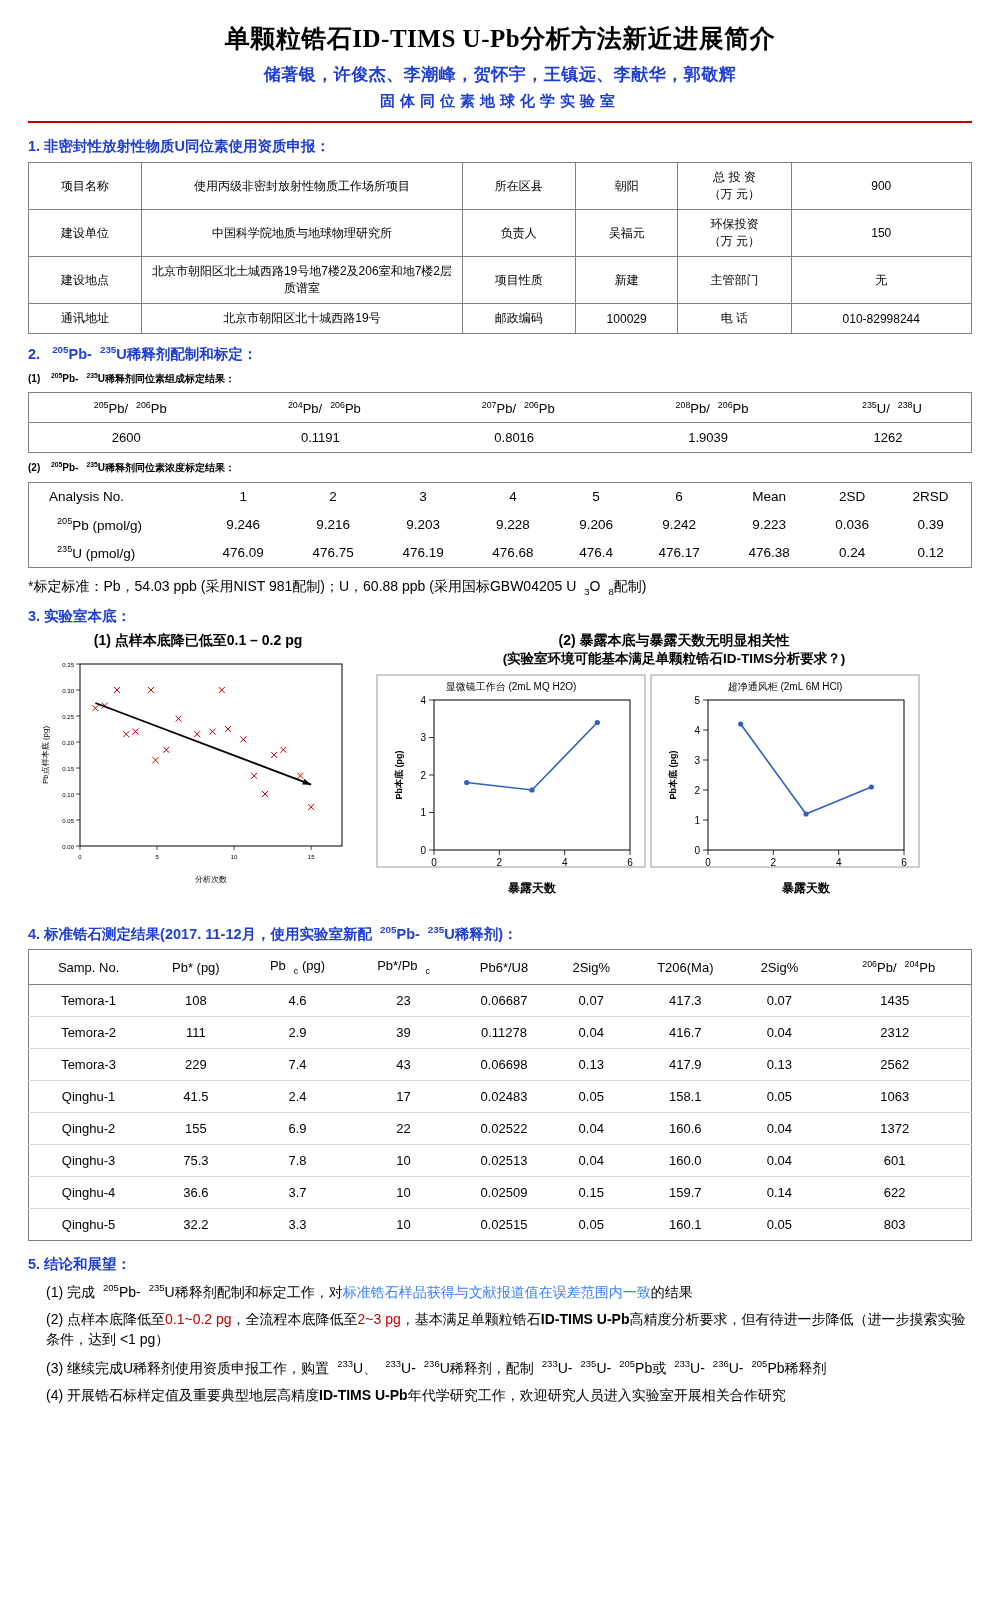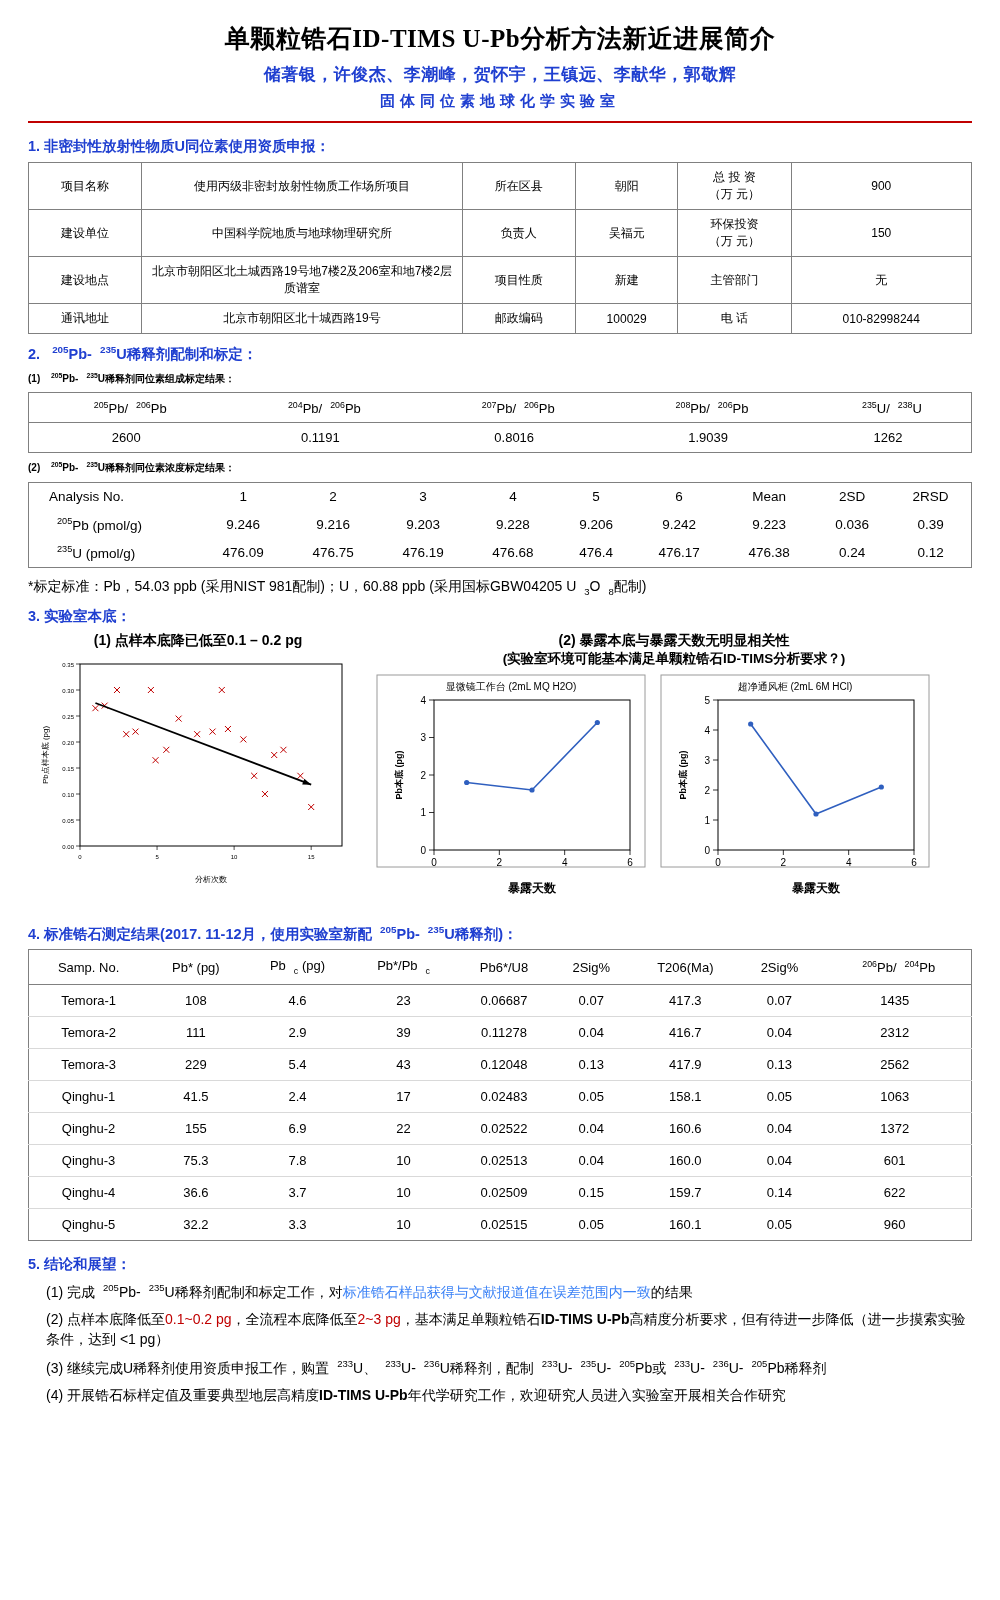--- a/index.html
+++ b/index.html
@@ -305,21 +305,21 @@
             <polygon points="283.17647058823525,134.64 274.17708936978,134.53446476931828 276.3613518351369,128.76172164820628" fill="#000"></polygon>
           </g>
         <text x="183" y="232" font-size="8" text-anchor="middle">分析次数</text>
         <text x="20" y="105" font-size="8" text-anchor="middle" transform="rotate(-90 20 105)">Pb点样本底 (pg)</text>
       </svg>
     </div>
 
     <div class="chart-right">
       <div class="cap-center">(2) 暴露本底与暴露天数无明显相关性</div>
       <div class="cap-center small">(实验室环境可能基本满足单颗粒锆石ID-TIMS分析要求？)</div>
-      <div style="display:flex; gap:14px; margin-top:6px;">
+      <div style="display:flex; gap:4px; margin-top:6px;">
         <svg width="270" height="240" viewBox="0 0 270 240">
           <rect x="1" y="1" width="268" height="192" fill="#ffffff" stroke="#9a9a9a" stroke-width="1"></rect>
           <text id="lc1-title" x="135" y="16" font-size="10" text-anchor="middle">显微镜工作台 (2mL MQ H2O)</text>
           <rect x="58" y="26" width="196" height="150" fill="#ffffff" stroke="#000" stroke-width="1"></rect>
           <g id="lc1-y">
               <line x1="53" y1="176" x2="58" y2="176" stroke="#000" stroke-width="0.8"></line>
               <text x="50" y="179.5" font-size="10" text-anchor="end">0</text>
               <line x1="53" y1="138.5" x2="58" y2="138.5" stroke="#000" stroke-width="0.8"></line>
               <text x="50" y="142" font-size="10" text-anchor="end">1</text>
               <line x1="53" y1="101" x2="58" y2="101" stroke="#000" stroke-width="0.8"></line>
@@ -426,23 +426,23 @@
           <td>39</td>
           <td>0.11278</td>
           <td>0.04</td>
           <td>416.7</td>
           <td>0.04</td>
           <td>2312</td>
         </tr>
         <tr>
           <td>Temora-3</td>
           <td>229</td>
-          <td>5.4</td>
+          <td>7.4</td>
           <td>43</td>
-          <td>0.12048</td>
+          <td>0.06698</td>
           <td>0.13</td>
           <td>417.9</td>
           <td>0.13</td>
           <td>2562</td>
         </tr>
         <tr>
           <td>Qinghu-1</td>
           <td>41.5</td>
           <td>2.4</td>
           <td>17</td>
@@ -487,21 +487,21 @@
         </tr>
         <tr>
           <td>Qinghu-5</td>
           <td>32.2</td>
           <td>3.3</td>
           <td>10</td>
           <td>0.02515</td>
           <td>0.05</td>
           <td>160.1</td>
           <td>0.05</td>
-          <td>960</td>
+          <td>803</td>
         </tr>
       </tbody>
   </table>
 
   <div class="sec" style="margin-top:14px;">5. 结论和展望：</div>
   <div class="concl-list" id="concl">
       <div class="concl">(1) 完成<sup>205</sup>Pb-<sup>235</sup>U稀释剂配制和标定工作，对<span class="blue">标准锆石样品获得与文献报道值在误差范围内一致</span>的结果</div>
       <div class="concl">(2) 点样本底降低至<span class="red">0.1~0.2 pg</span>，全流程本底降低至<span class="red">2~3 pg</span>，基本满足单颗粒锆石<span class="b">ID-TIMS U-Pb</span>高精度分析要求，但有待进一步降低（进一步摸索实验条件，达到 &lt;1 pg）</div>
       <div class="concl">(3) 继续完成U稀释剂使用资质申报工作，购置<sup>233</sup>U、<sup>233</sup>U-<sup>236</sup>U稀释剂，配制<sup>233</sup>U-<sup>235</sup>U-<sup>205</sup>Pb或<sup>233</sup>U-<sup>236</sup>U-<sup>205</sup>Pb稀释剂</div>
       <div class="concl">(4) 开展锆石标样定值及重要典型地层高精度<span class="b">ID-TIMS U-Pb</span>年代学研究工作，欢迎研究人员进入实验室开展相关合作研究</div>

